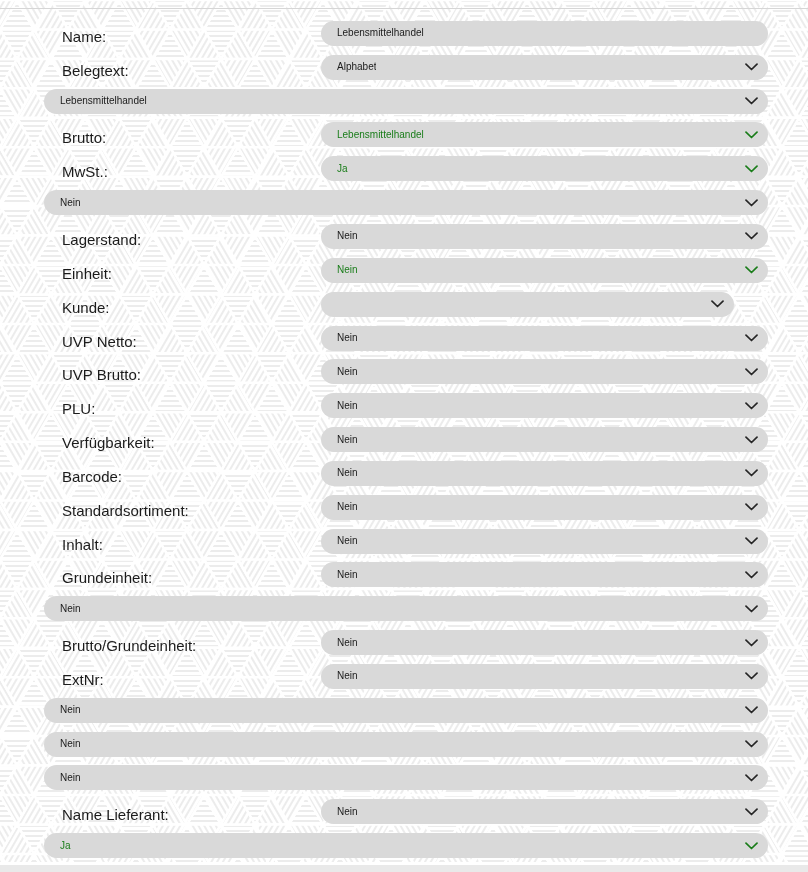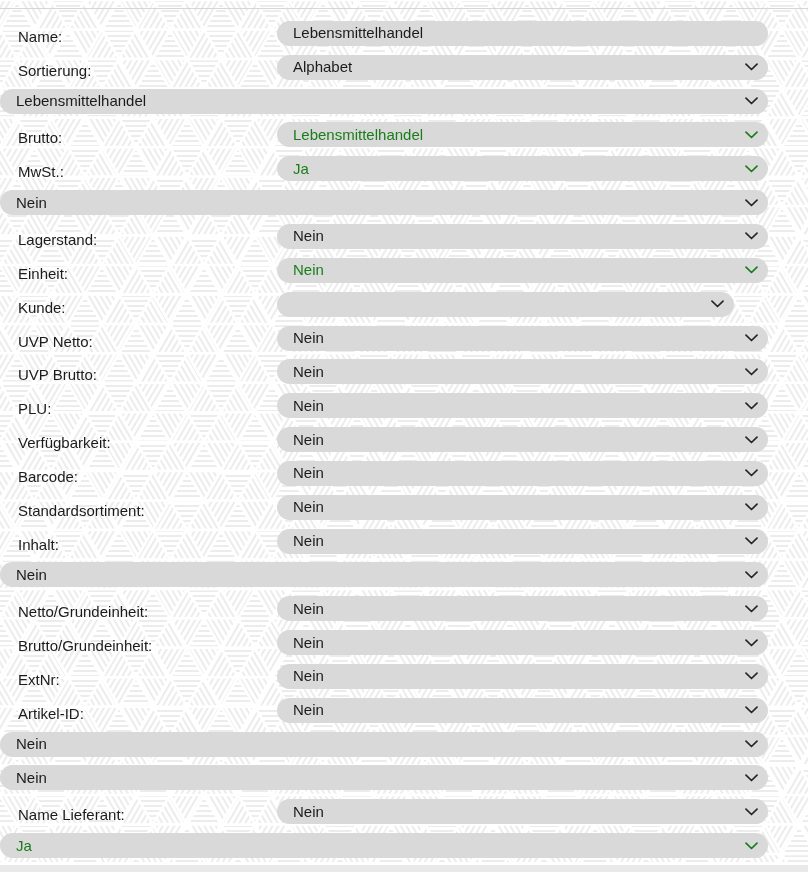--- a/index.html
+++ b/index.html
@@ -17,37 +17,37 @@
     background:var(--page_bg);
     font-family:"Liberation Sans","DejaVu Sans",sans-serif;
   }
   #bg-pattern{position:absolute;top:0;left:0;z-index:0;}
   .top-divider{position:absolute;top:8px;left:0;right:0;height:1px;background:var(--divider);z-index:2;}
   .bottom-bar{position:absolute;bottom:0;left:0;right:0;height:7px;background:var(--bottom_bar);box-shadow:0 -3px 0 #ffffff;z-index:2;}
   #form{
     position:absolute;top:16.5px;left:0;right:0;z-index:1;
     display:grid;grid-auto-rows:33.85px;
   }
-  .row{display:flex;align-items:center;}
+  .row{display:flex;align-items:center;margin-left:44px;}
   .lbl{
     width:277px;box-sizing:border-box;padding-left:18px;flex:none;
     font-size:15px;color:var(--text);position:relative;top:3px;
     white-space:nowrap;
   }
   .field{
     position:relative;flex:1;height:25px;margin-right:40px;
     background:var(--field_bg);border-radius:13px;
     display:flex;align-items:center;
     padding:0 30px 0 16px;box-sizing:border-box;
     color:#1b1b1b;cursor:default;
   }
   .field.short{margin-right:74px;}
   .field.green{color:var(--accent_green);}
   .field.text{padding-right:16px;}
-  .val{font-size:15px;color:inherit;white-space:nowrap;overflow:hidden;position:relative;top:-0.5px;}
+  .val{font-size:10px;color:inherit;white-space:nowrap;overflow:hidden;position:relative;top:-0.5px;}
   .chev{position:absolute;right:10px;top:50%;transform:translateY(-50%);display:block;}
   .chev polyline{fill:none;stroke:currentColor;stroke-width:1.7;stroke-linecap:round;stroke-linejoin:round;}
   .field:not(.green) .chev{color:#262626;}
 </style>
 </head>
 <body>
 
 <svg id="bg-pattern" width="808" height="872" viewBox="0 0 808 872" xmlns="http://www.w3.org/2000/svg">
     <defs>
       <pattern id="st0" width="5" height="5" patternUnits="userSpaceOnUse" patternTransform="rotate(0)">
@@ -74,21 +74,21 @@
 <div id="form">
   <div class="row">
     <label class="lbl">Name:</label>
     <div class="field text">
       <span class="val">Lebensmittelhandel</span>
 
     </div>
   </div>
 
   <div class="row">
-    <label class="lbl">Sortierung:</label>
+    <label class="lbl">Belegtext:</label>
     <div class="field">
       <span class="val">Alphabet</span>
       <svg class="chev" width="13" height="8" viewBox="0 0 13 8">
         <polyline points="1,1.2 6.5,6.5 12,1.2"></polyline>
       </svg>
     </div>
   </div>
 
   <div class="row">
     <div class="field">
@@ -222,30 +222,30 @@
     <label class="lbl">Inhalt:</label>
     <div class="field">
       <span class="val">Nein</span>
       <svg class="chev" width="13" height="8" viewBox="0 0 13 8">
         <polyline points="1,1.2 6.5,6.5 12,1.2"></polyline>
       </svg>
     </div>
   </div>
 
   <div class="row">
-    <div class="field">
-      <span class="val">Nein</span>
-      <svg class="chev" width="13" height="8" viewBox="0 0 13 8">
-        <polyline points="1,1.2 6.5,6.5 12,1.2"></polyline>
-      </svg>
-    </div>
-  </div>
-
-  <div class="row">
-    <label class="lbl">Netto/Grundeinheit:</label>
+    <label class="lbl">Grundeinheit:</label>
+    <div class="field">
+      <span class="val">Nein</span>
+      <svg class="chev" width="13" height="8" viewBox="0 0 13 8">
+        <polyline points="1,1.2 6.5,6.5 12,1.2"></polyline>
+      </svg>
+    </div>
+  </div>
+
+  <div class="row">
     <div class="field">
       <span class="val">Nein</span>
       <svg class="chev" width="13" height="8" viewBox="0 0 13 8">
         <polyline points="1,1.2 6.5,6.5 12,1.2"></polyline>
       </svg>
     </div>
   </div>
 
   <div class="row">
     <label class="lbl">Brutto/Grundeinheit:</label>
@@ -261,21 +261,20 @@
     <label class="lbl">ExtNr:</label>
     <div class="field">
       <span class="val">Nein</span>
       <svg class="chev" width="13" height="8" viewBox="0 0 13 8">
         <polyline points="1,1.2 6.5,6.5 12,1.2"></polyline>
       </svg>
     </div>
   </div>
 
   <div class="row">
-    <label class="lbl">Artikel-ID:</label>
     <div class="field">
       <span class="val">Nein</span>
       <svg class="chev" width="13" height="8" viewBox="0 0 13 8">
         <polyline points="1,1.2 6.5,6.5 12,1.2"></polyline>
       </svg>
     </div>
   </div>
 
   <div class="row">
     <div class="field">

